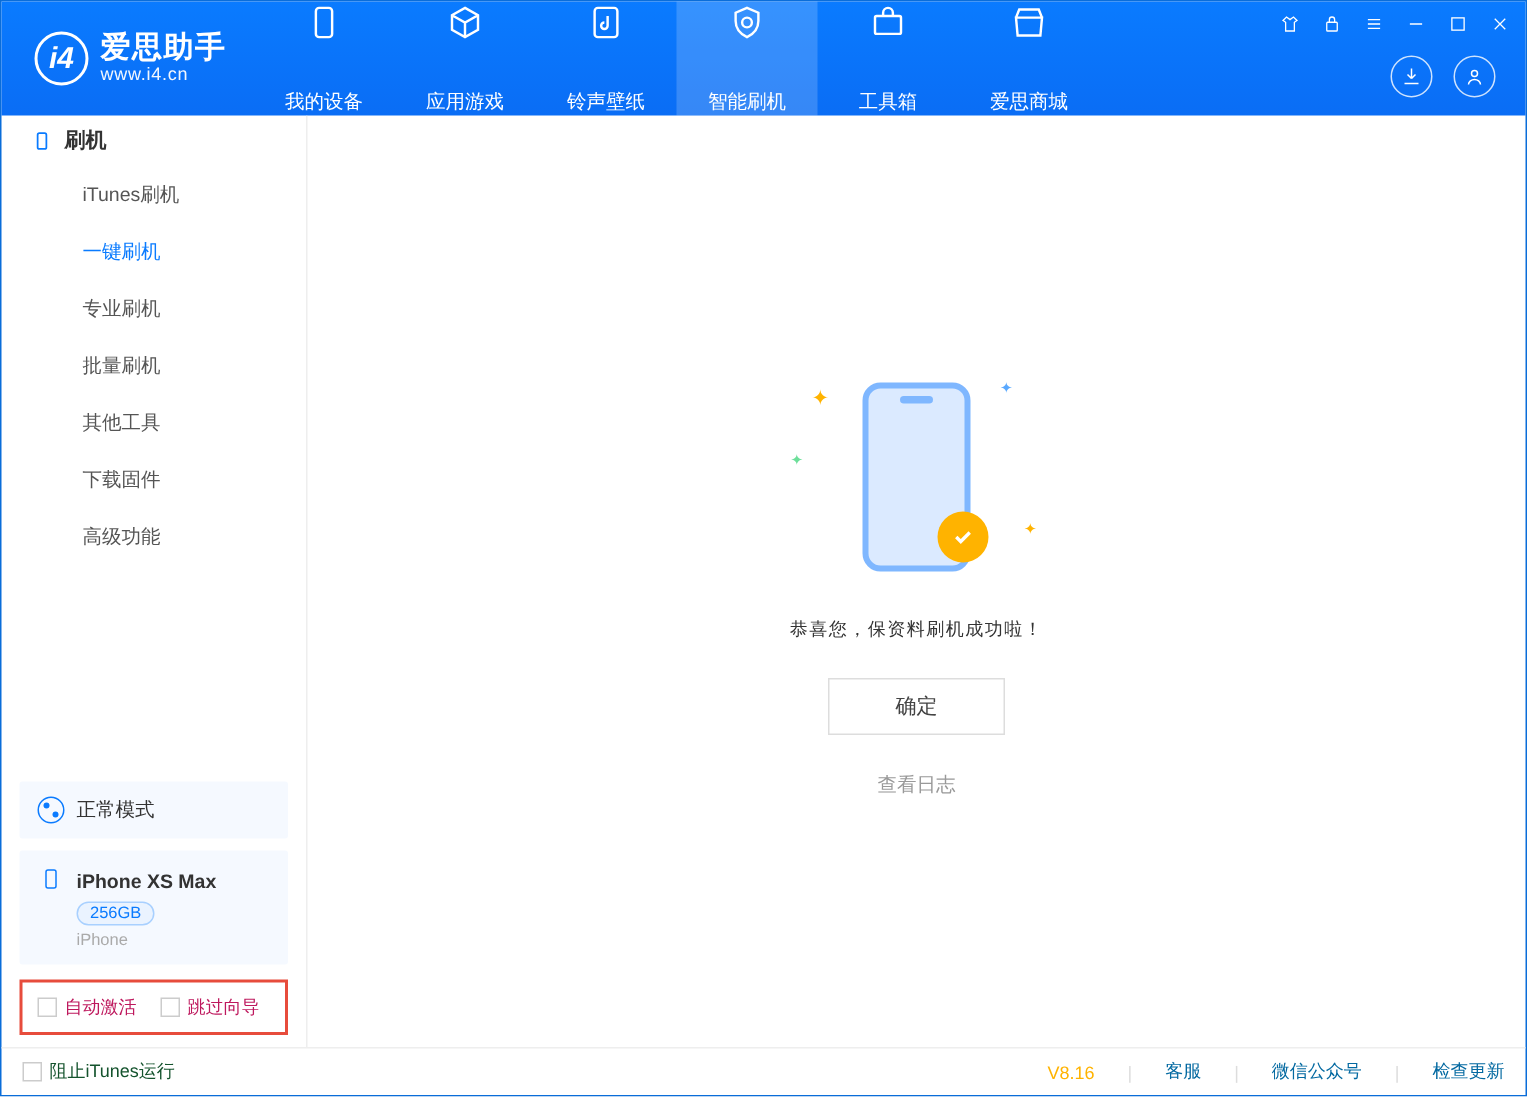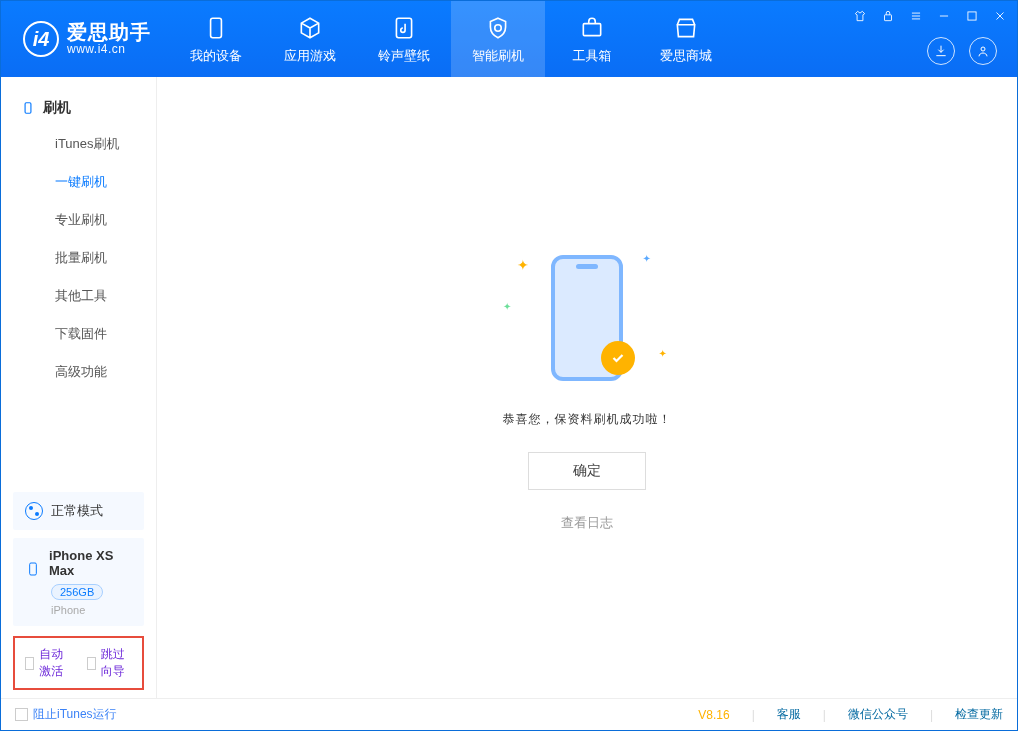--- a/index.html
+++ b/index.html
@@ -8,36 +8,36 @@
 
 
 .header { background: linear-gradient(#0a7bff, #0a6df5); height: 76px; display: flex; align-items: stretch; color: #fff; position: relative; }
 .logo-block { display: flex; align-items: center; padding: 0 18px 0 22px; }
 .logo-icon { width: 36px; height: 36px; border: 2px solid #fff; border-radius: 50%; display: flex; align-items: center; justify-content: center; font-weight: bold; font-style: italic; font-size: 20px; margin-right: 8px; }
 .logo-text { line-height: 1.1; }
 .logo-text .t1 { font-size: 20px; font-weight: bold; letter-spacing: 1px; }
 .logo-text .t2 { font-size: 12px; opacity: 0.95; letter-spacing: 0.5px; }
 
 .tabs { display: flex; flex: 1; }
-.tab { width: 94px; display: flex; flex-direction: column; align-items: center; justify-content: center; font-size: 13px; cursor: pointer; gap: 5px; position: relative; }
+.tab { width: 94px; display: flex; flex-direction: column; align-items: center; justify-content: space-between; font-size: 13px; cursor: pointer; gap: 5px; position: relative; }
 .tab.active { background: rgba(255,255,255,0.18); }
 .tab-icon { width: 28px; height: 28px; display: flex; align-items: center; justify-content: center; }
 .tab-icon svg { width: 26px; height: 26px; stroke: #fff; fill: none; stroke-width: 1.5; }
 
 .win-ctrls { position: absolute; top: 6px; right: 8px; display: flex; gap: 10px; }
 .win-ctrls .wc { width: 18px; height: 18px; display: flex; align-items: center; justify-content: center; cursor: pointer; color: #fff; }
 .win-ctrls .wc svg { width: 14px; height: 14px; stroke: #fff; stroke-width: 1.5; fill: none; }
 
 .hdr-right { position: absolute; right: 20px; bottom: 12px; display: flex; gap: 14px; }
 .hdr-right .rb { width: 28px; height: 28px; border: 1.5px solid rgba(255,255,255,0.8); border-radius: 50%; display: flex; align-items: center; justify-content: center; cursor: pointer; }
 .hdr-right .rb svg { width: 16px; height: 16px; stroke: #fff; fill: none; stroke-width: 1.5; }
 
 
 .body { flex: 1; display: flex; overflow: hidden; }
-.sidebar { width: 156px; border-right: 1px solid #eee; display: flex; flex-direction: column; padding-top: 14px; position: relative; }
+.sidebar { width: 204px; border-right: 1px solid #eee; display: flex; flex-direction: column; position: relative; }
 .side-group-title { display: flex; align-items: center; gap: 8px; padding: 8px 16px 8px 20px; color: #333; font-size: 14px; font-weight: 600; }
 .side-group-title .gi { width: 14px; height: 14px; display: flex; align-items: center; justify-content: center; color: #888; }
 .side-item { padding: 10px 16px 10px 54px; font-size: 13px; color: #555; cursor: pointer; }
 .side-item.active { color: #0a7bff; }
 
 .side-bottom { margin-top: auto; padding: 0 12px 8px; }
 .mode-card { background: #f5f9ff; border-radius: 2px; padding: 10px 12px; margin-bottom: 8px; display: flex; align-items: center; gap: 8px; color: #333; font-size: 13px; }
 .mode-icon { width: 18px; height: 18px; border: 1.5px solid #0a7bff; border-radius: 50%; position: relative; }
 .mode-icon::before, .mode-icon::after { content: ''; position: absolute; background: #0a7bff; border-radius: 50%; width: 4px; height: 4px; }
 .mode-icon::before { top: 3px; left: 3px; }
@@ -45,21 +45,21 @@
 
 .device-card { background: #f5f9ff; border-radius: 2px; padding: 10px 12px; }
 .device-card .dr { display: flex; align-items: flex-end; gap: 8px; }
 .dev-icon { width: 18px; height: 18px; display: flex; align-items: center; justify-content: center; }
 .dev-icon svg { stroke: #0a7bff; fill: none; stroke-width: 1.5; }
 .dev-name { font-size: 13px; font-weight: 600; color: #333; }
 .dev-cap { display: inline-block; margin: 6px 0 2px 26px; font-size: 11px; color: #0a7bff; border: 1px solid #a8d0ff; background: #eaf3ff; border-radius: 9px; padding: 1px 8px; }
 .dev-type { font-size: 11px; color: #aaa; margin-left: 26px; margin-top: 2px; }
 
 .opts-row { border: 2px solid #e74c3c; padding: 8px 10px; margin-top: 10px; display: flex; gap: 16px; align-items: center; }
-.chk { display: flex; align-items: center; gap: 5px; font-size: 12px; color: #6d28d9; cursor: pointer; }
+.chk { display: flex; align-items: center; gap: 5px; font-size: 12px; color: #be185d; cursor: pointer; }
 .chk-box { width: 13px; height: 13px; border: 1px solid #ccc; background: #fff; }
 
 
 .main { flex: 1; display: flex; flex-direction: column; align-items: center; justify-content: center; gap: 18px; }
 .illus { width: 180px; height: 150px; position: relative; display: flex; align-items: center; justify-content: center; }
 .phone { width: 72px; height: 126px; border: 4px solid #7fb7ff; border-radius: 12px; background: #dbeaff; position: relative; }
 .phone::before { content:''; position:absolute; top:5px; left:50%; transform:translateX(-50%); width:22px; height:5px; background:#7fb7ff; border-radius:3px; }
 .badge { position: absolute; right: 42px; bottom: 18px; width: 34px; height: 34px; background: #ffb300; border-radius: 50%; display: flex; align-items: center; justify-content: center; }
 .badge svg { width: 18px; height: 18px; stroke: #fff; stroke-width: 3; fill: none; }
 .spark { position:absolute; font-size: 14px; }
@@ -67,21 +67,21 @@
 .s2 { top: 58px; left: 6px; color: #6ddf9a; font-size: 10px; }
 .s3 { top: 10px; right: 26px; color: #5aa9ff; font-size: 10px; }
 .s4 { bottom: 34px; right: 10px; color: #ffb300; font-size: 10px; }
 
 .msg { font-size: 12px; color: #333; font-weight: 500; letter-spacing: 1px; }
 .ok-btn { border: 1px solid #ddd; background: #fff; padding: 9px 44px; font-size: 14px; color: #444; cursor: pointer; margin-top: 6px; }
 .log-link { font-size: 13px; color: #999; cursor: pointer; margin-top: 6px; }
 
 
 .footer { height: 32px; border-top: 1px solid #eee; display: flex; align-items: center; padding: 0 14px; font-size: 12px; color: #aaa; }
-.footer .chk { color: #3b82f6; }
+.footer .chk { color: #14532d; }
 .footer-right { margin-left: auto; display: flex; align-items: center; gap: 22px; }
 .footer-right .sep { color: #ddd; }
 .footer-right .ver { color: #ffb300; }
 .footer-right .fl { color: #0369a1; cursor: pointer; }
 </style>
 </head>
 <body>
 
 <div class="window">
 

